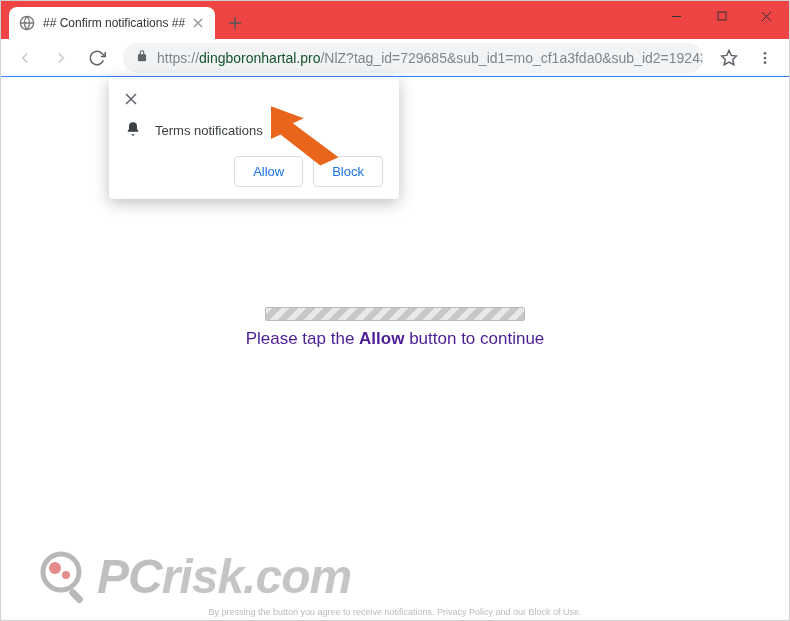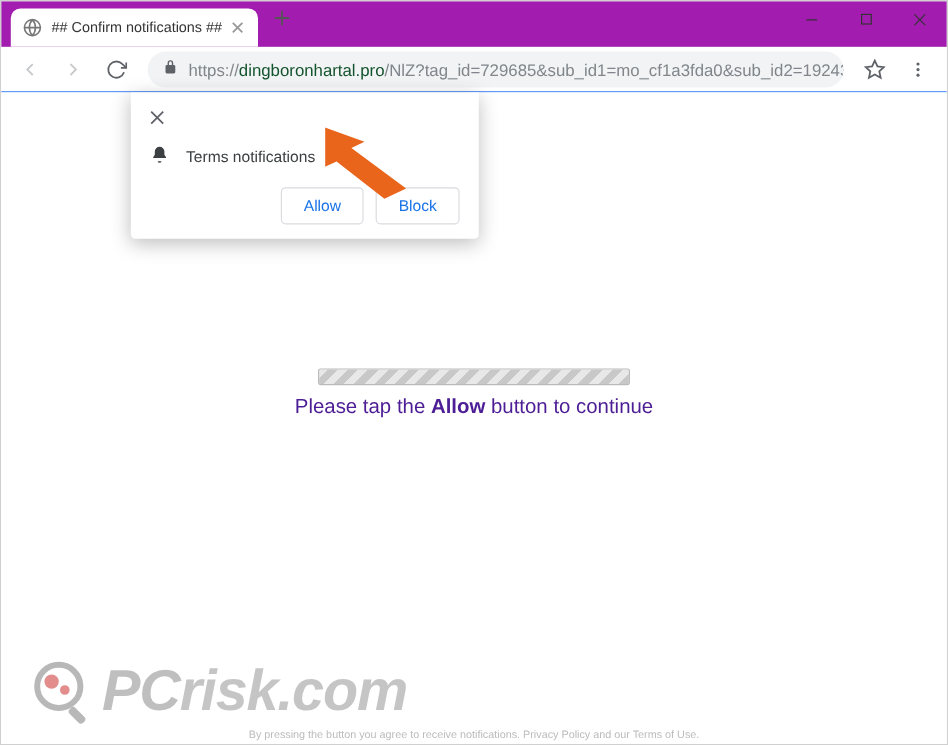--- a/index.html
+++ b/index.html
@@ -1,19 +1,19 @@
 <!DOCTYPE html>
 <html><head>
 <meta charset="utf-8">
 <style>
 * { box-sizing: border-box; margin: 0; padding: 0; }
 body { font-family: "Segoe UI", Arial, sans-serif; width: 790px; height: 621px; background: #fff; overflow: hidden; position: relative; border: 1px solid #d0d0d0; }
 
 
-.titlebar { height: 38px; background: #a21caf; display: flex; align-items: flex-start; padding-left: 8px; position: relative; }
+.titlebar { height: 38px; background: #ef4444; display: flex; align-items: flex-end; padding-left: 8px; position: relative; }
 .tab { background: #fff; height: 32px; border-radius: 8px 8px 0 0; display: flex; align-items: center; padding: 0 10px; min-width: 200px; margin-top: 6px; font-size: 12px; color: #333; position: relative; }
 .tab .favicon { width: 16px; height: 16px; margin-right: 8px; display: flex; align-items: center; justify-content: center; }
 .tab .tab-title { flex: 1; white-space: nowrap; overflow: hidden; }
 .tab .tab-close { width: 14px; height: 14px; display: flex; align-items: center; justify-content: center; opacity: 0.6; margin-left: 6px; }
 .new-tab-btn { width: 28px; height: 28px; display: flex; align-items: center; justify-content: center; color: #555; margin-left: 6px; margin-bottom: 2px; }
 .window-controls { position: absolute; right: 0; top: 0; height: 30px; display: flex; }
 .win-btn { width: 45px; height: 30px; display: flex; align-items: center; justify-content: center; color: #333; }
 
 
 .toolbar { height: 38px; background: #fff; border-bottom: 1px solid #3b82f6; display: flex; align-items: center; padding: 0 8px; gap: 4px; }
@@ -42,21 +42,21 @@
 
 .arrow-pointer { position: absolute; left: 270px; top: 14px; z-index: 11; }
 
 
 .page-content { position: absolute; top: 230px; left: 0; right: 0; text-align: center; }
 .progress-bar { width: 260px; height: 14px; margin: 0 auto 8px; background: repeating-linear-gradient(-45deg, #c8c8c8 0 6px, #e8e8e8 6px 12px); border: 1px solid #bbb; border-radius: 2px; }
 .instruction { font-size: 17px; color: #4c1d95; font-weight: 500; }
 .instruction strong { font-weight: 700; }
 
 
-.watermark { position: absolute; left: 24px; bottom: 16px; display: flex; align-items: center; opacity: 0.6; }
+.watermark { position: absolute; left: 36px; bottom: 16px; display: flex; align-items: center; opacity: 0.6; }
 .watermark-logo { width: 56px; height: 56px; margin-right: 4px; }
 .watermark-text { font-size: 48px; font-style: italic; font-weight: 600; color: #a0a0a0; letter-spacing: -1px; }
 .watermark-text .pc { color: #969696; }
 
 
 .footer-text { position: absolute; bottom: 3px; left: 0; right: 0; text-align: center; font-size: 9px; color: #bbb; }
 </style>
 </head>
 <body>
 
@@ -184,14 +184,14 @@
         <rect x="36" y="40" width="16" height="7" rx="3" fill="#8a8a8a" transform="rotate(45 36 40)"></rect>
         <circle cx="18" cy="20" r="6" fill="#d04040"></circle>
         <circle cx="29" cy="27" r="4" fill="#d04040"></circle>
       </svg>
     </span>
     <span class="watermark-text">
       <span class="pc">PC</span><span>risk.com</span>
     </span>
   </div>
 
-  <div class="footer-text">By pressing the button you agree to receive notifications. Privacy Policy and our Terms of Use.</div>
+  <div class="footer-text">By pressing the button you agree to receive notifications. Privacy Policy and our Block of Use.</div>
 </div>
 
 </body></html>

